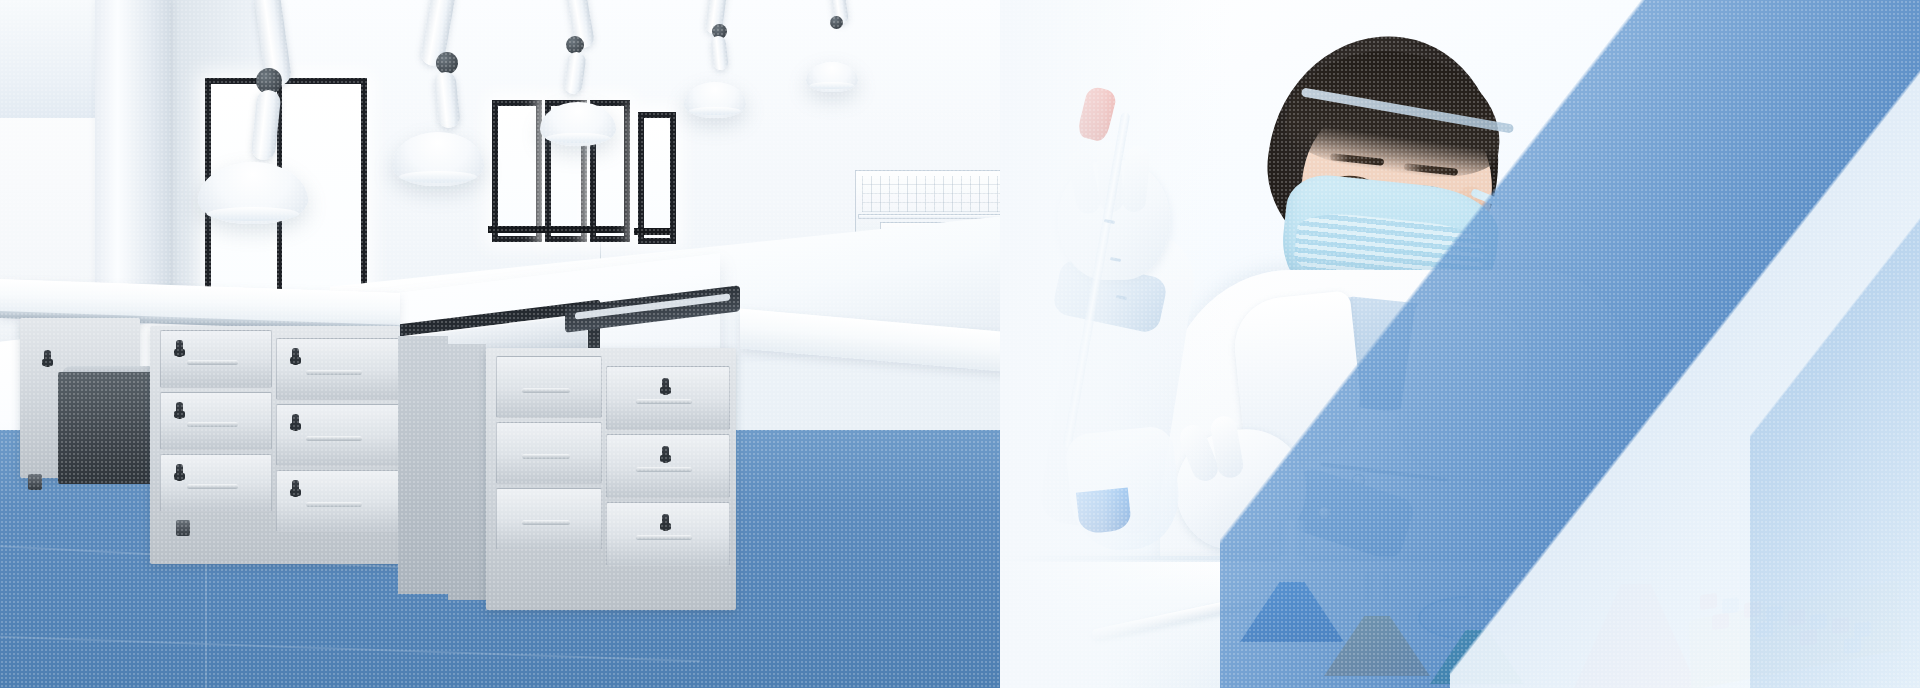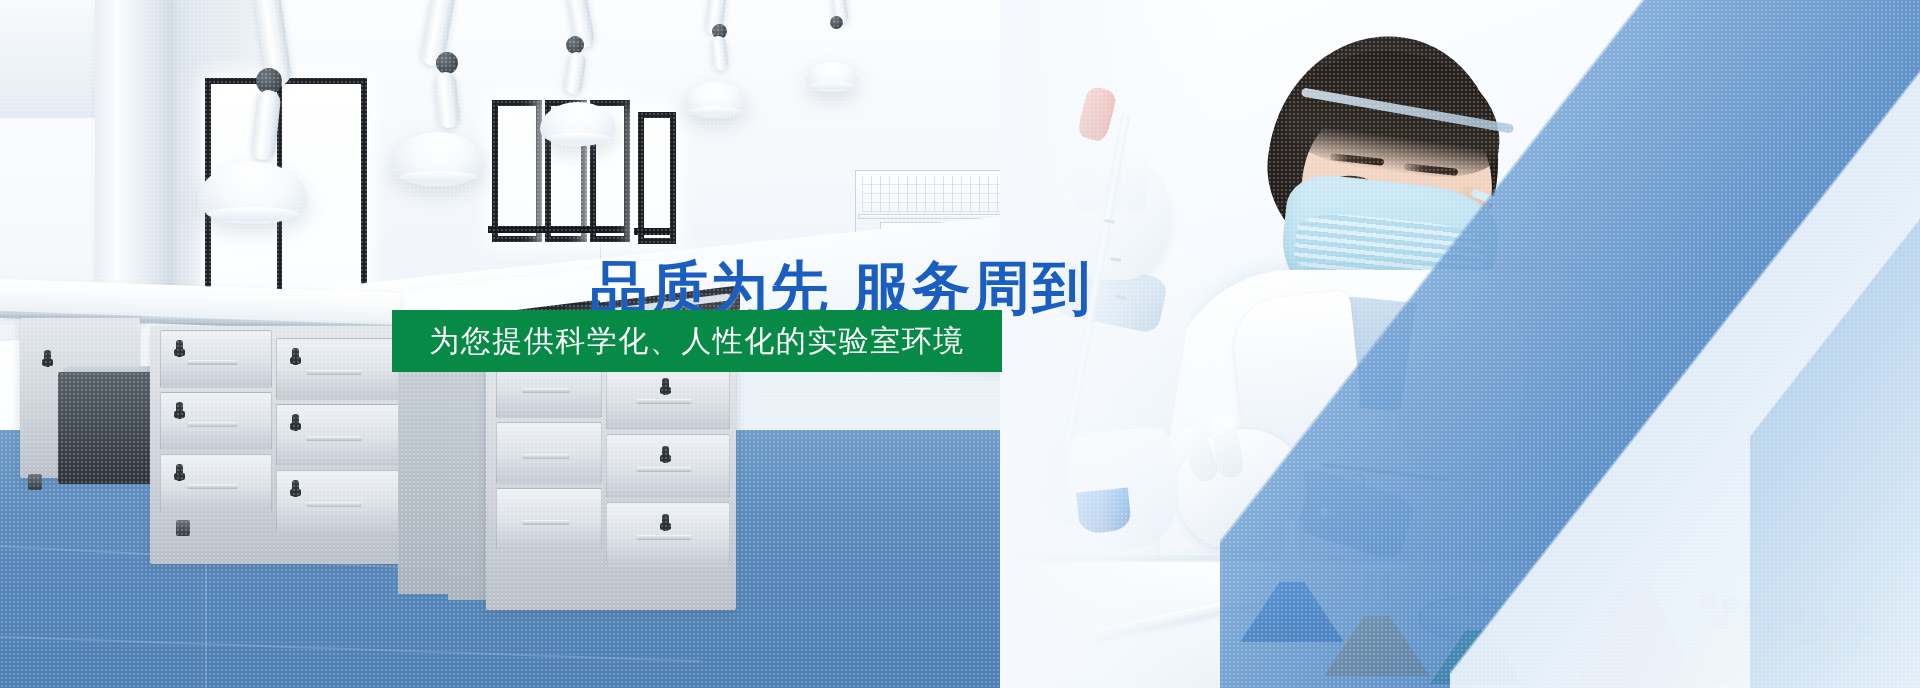--- a/index.html
+++ b/index.html
@@ -746,20 +746,16 @@
     <div class="photo-fade"></div>
   </div>
 
   <div class="diag"></div>
   <div class="diag2"></div>
   <div class="diag3"></div>
   <div class="halftone"></div>
 
   <div class="text-layer">
 
-    <div class="headline">品质为先 服务周到</div>
-
-    <div class="green-bar">
-      <span class="green-bar-text">为您提供科学化、人性化的实验室环境</span>
-    </div>
+
   </div>
 
 </div>
 
 </body></html>

